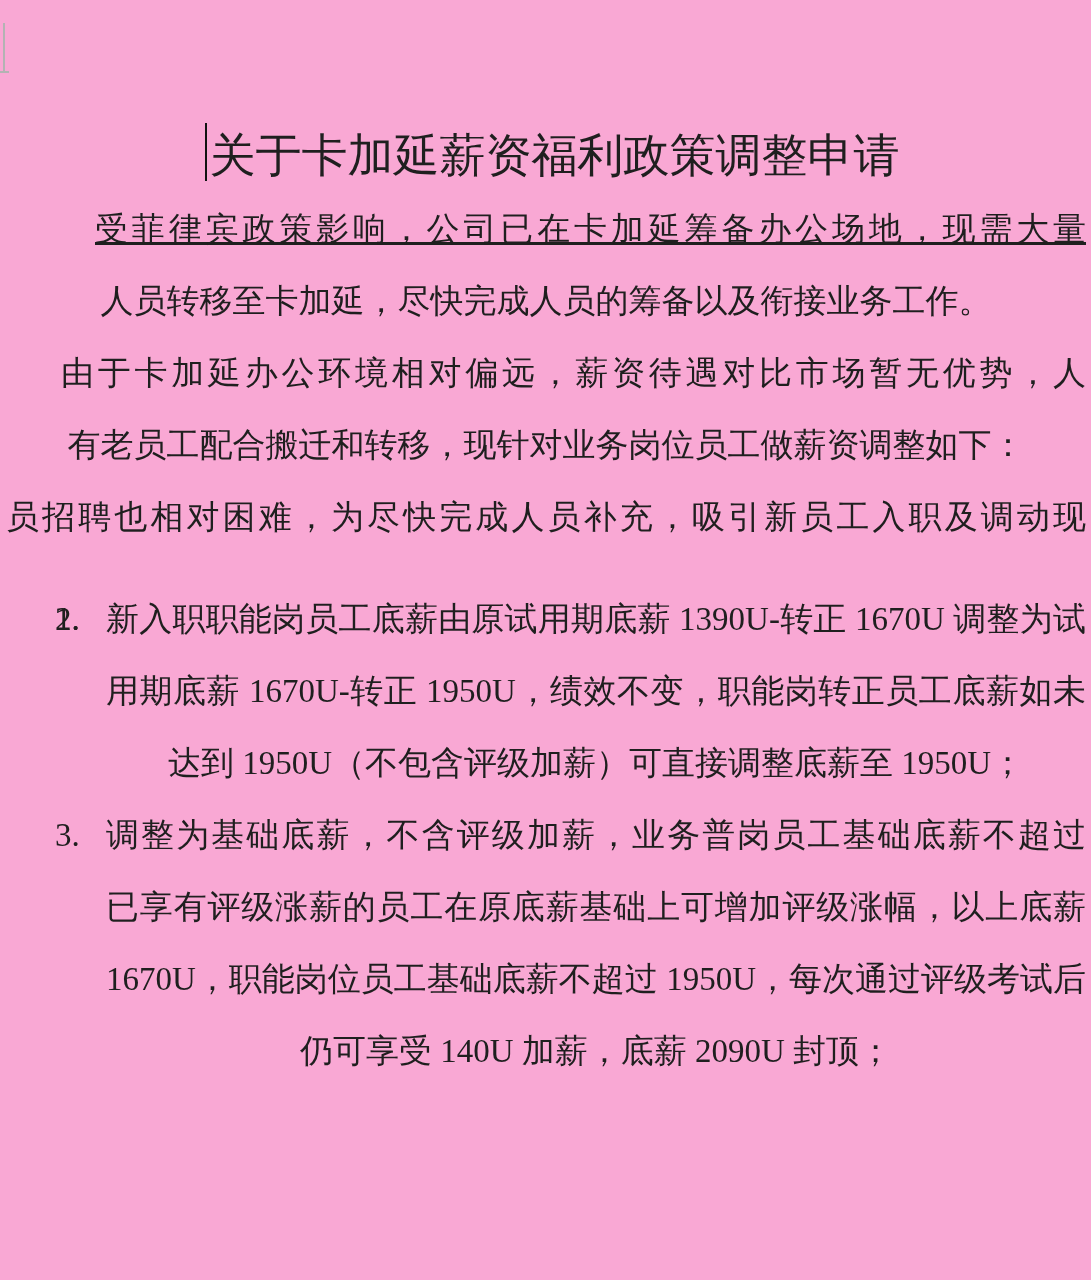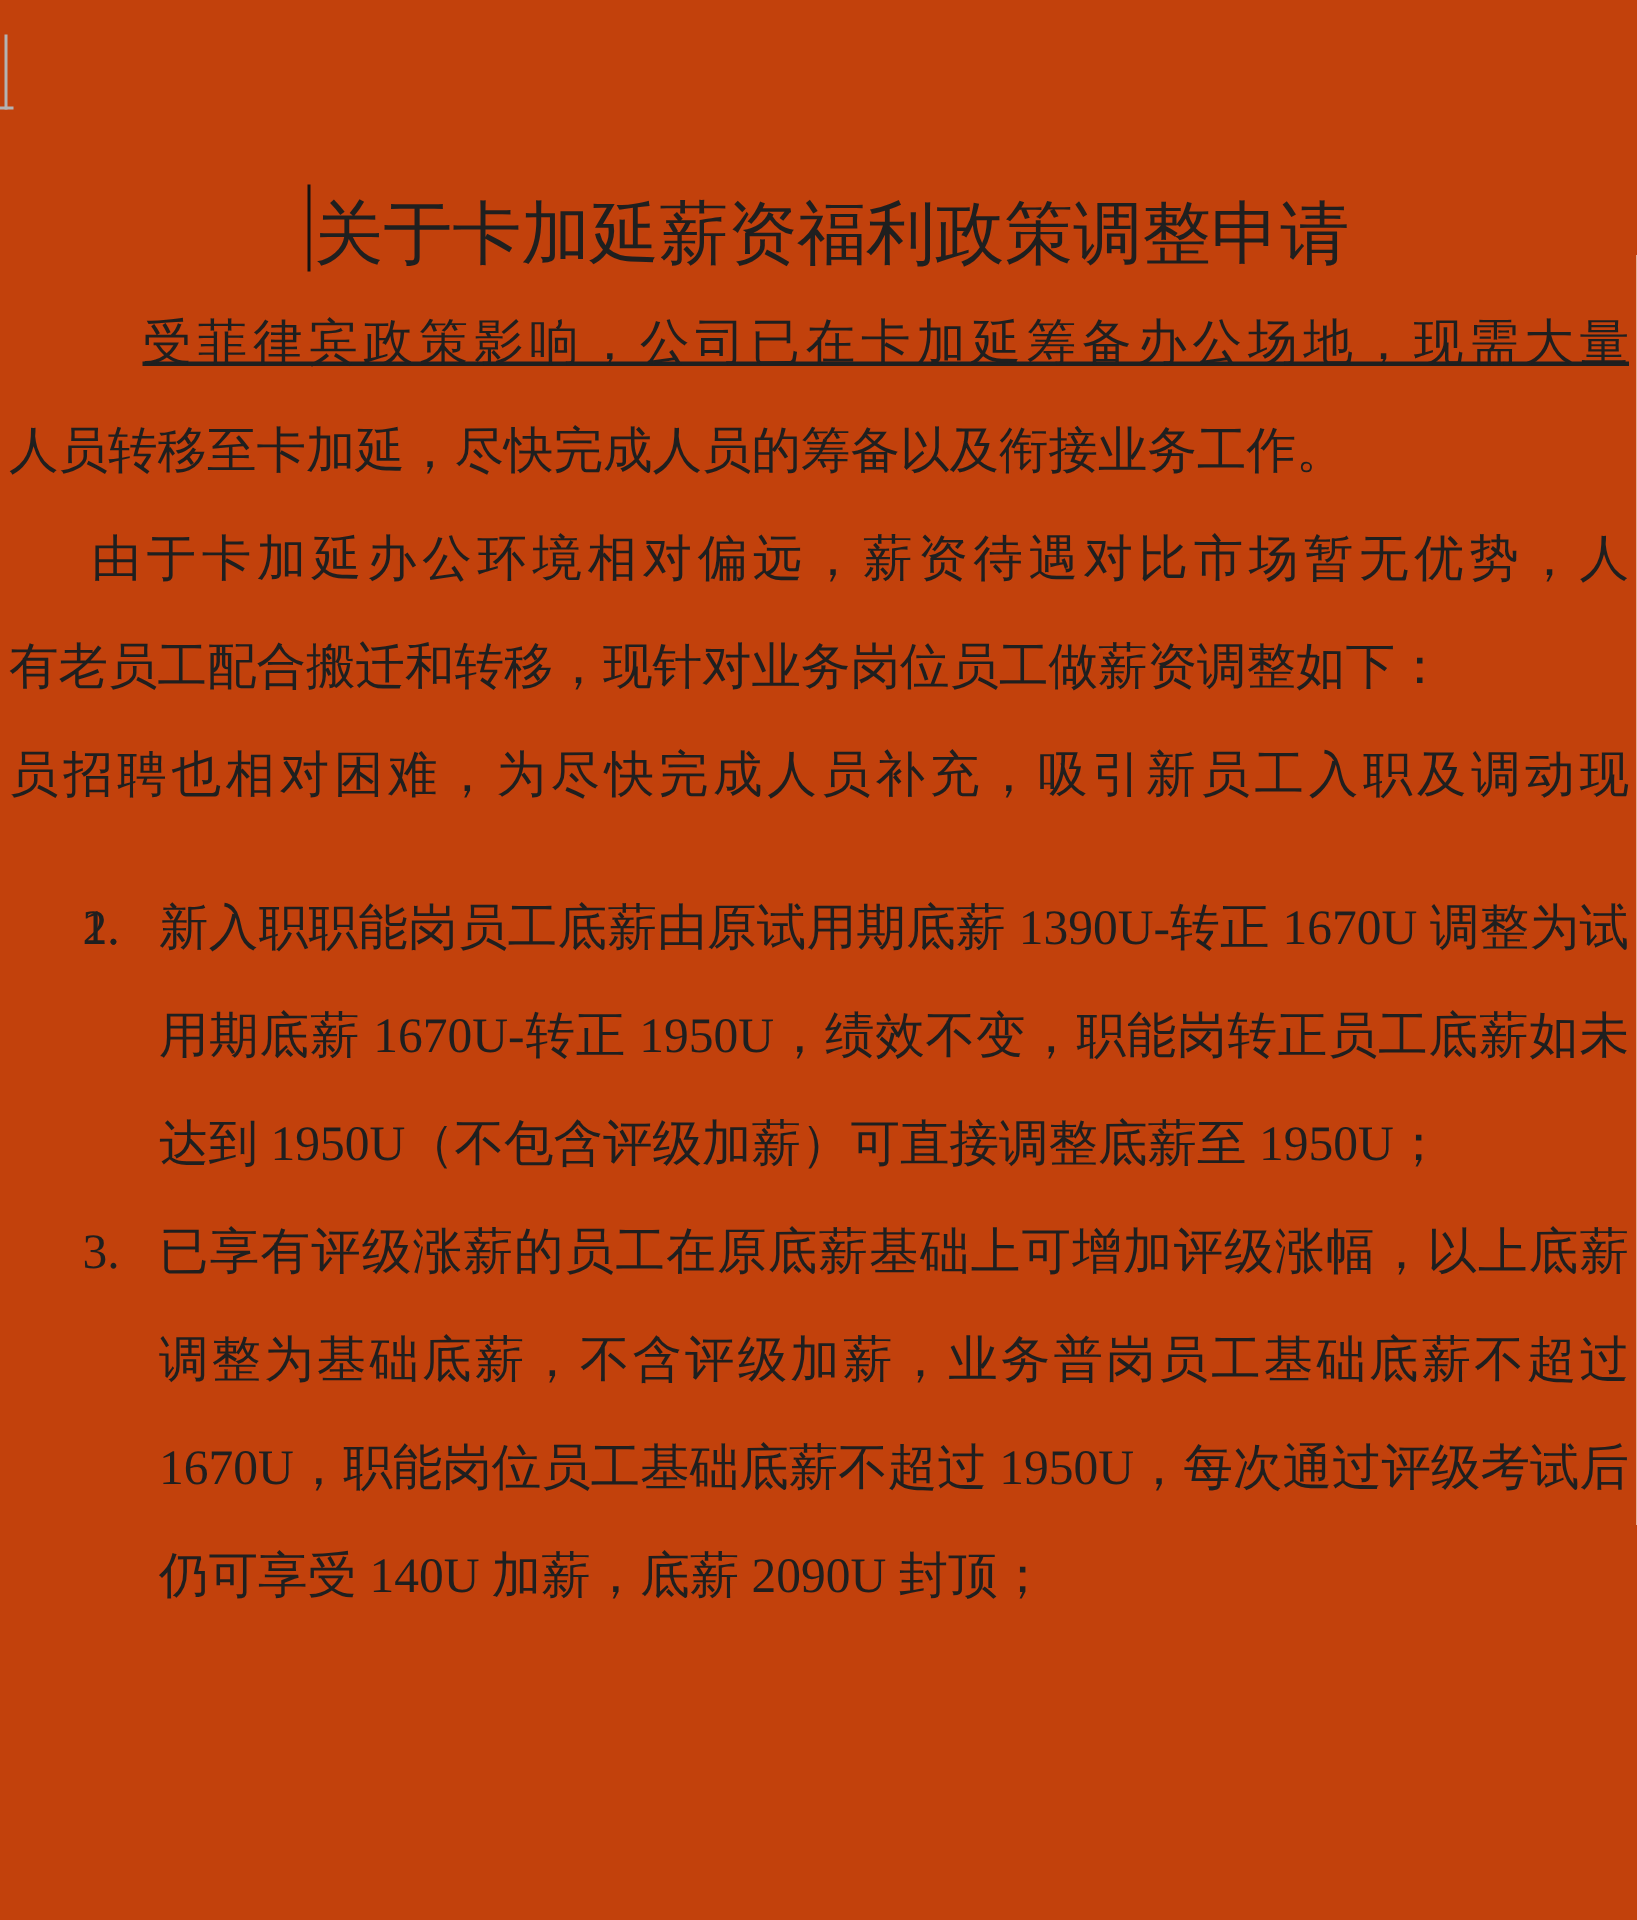--- a/index.html
+++ b/index.html
@@ -5,21 +5,21 @@
   html, body {
     margin: 0;
     padding: 0;
     background: #ffffff;
   }
   .page {
     position: relative;
     width: 1091px;
     height: 1280px;
     overflow: hidden;
-    background: #c2410c;
+    background: #f9a8d4;
     color: #1f1f1f;
     font-family: "Liberation Serif", "DejaVu Serif", serif;
   }
   
   .mark-v {
     position: absolute;
     left: 3px;
     top: 23px;
     width: 2px;
     height: 50px;
@@ -54,20 +54,21 @@
     width: 2px;
     height: 58px;
     background: #121212;
     vertical-align: -10px;
     margin-right: 3px;
   }
   .line {
     font-size: 33px;
     line-height: 72px;
     height: 72px;
+    text-align: center;
   }
   .just {
     text-align: justify;
     text-align-last: justify;
   }
   .indent1 { text-indent: 89px; text-decoration: underline; }
   .indent2 { text-indent: 55px; }
   .p1 { margin-top: 1px; }
   .list-item {
     position: relative;
@@ -111,20 +112,20 @@
 
     <div class="list-item item2">
       <span class="marker">2.</span>
       <div class="line just">新入职职能岗员工底薪由原试用期底薪 1390U-转正 1670U 调整为试</div>
       <div class="line just">用期底薪 1670U-转正 1950U，绩效不变，职能岗转正员工底薪如未</div>
       <div class="line">达到 1950U（不包含评级加薪）可直接调整底薪至 1950U；</div>
     </div>
 
     <div class="list-item item3">
       <span class="marker">3.</span>
+      <div class="line just">调整为基础底薪，不含评级加薪，业务普岗员工基础底薪不超过</div>
       <div class="line just">已享有评级涨薪的员工在原底薪基础上可增加评级涨幅，以上底薪</div>
-      <div class="line just">调整为基础底薪，不含评级加薪，业务普岗员工基础底薪不超过</div>
       <div class="line just">1670U，职能岗位员工基础底薪不超过 1950U，每次通过评级考试后</div>
       <div class="line">仍可享受 140U 加薪，底薪 2090U 封顶；</div>
     </div>
 
   </div>
 </div>
 
 </body></html>

